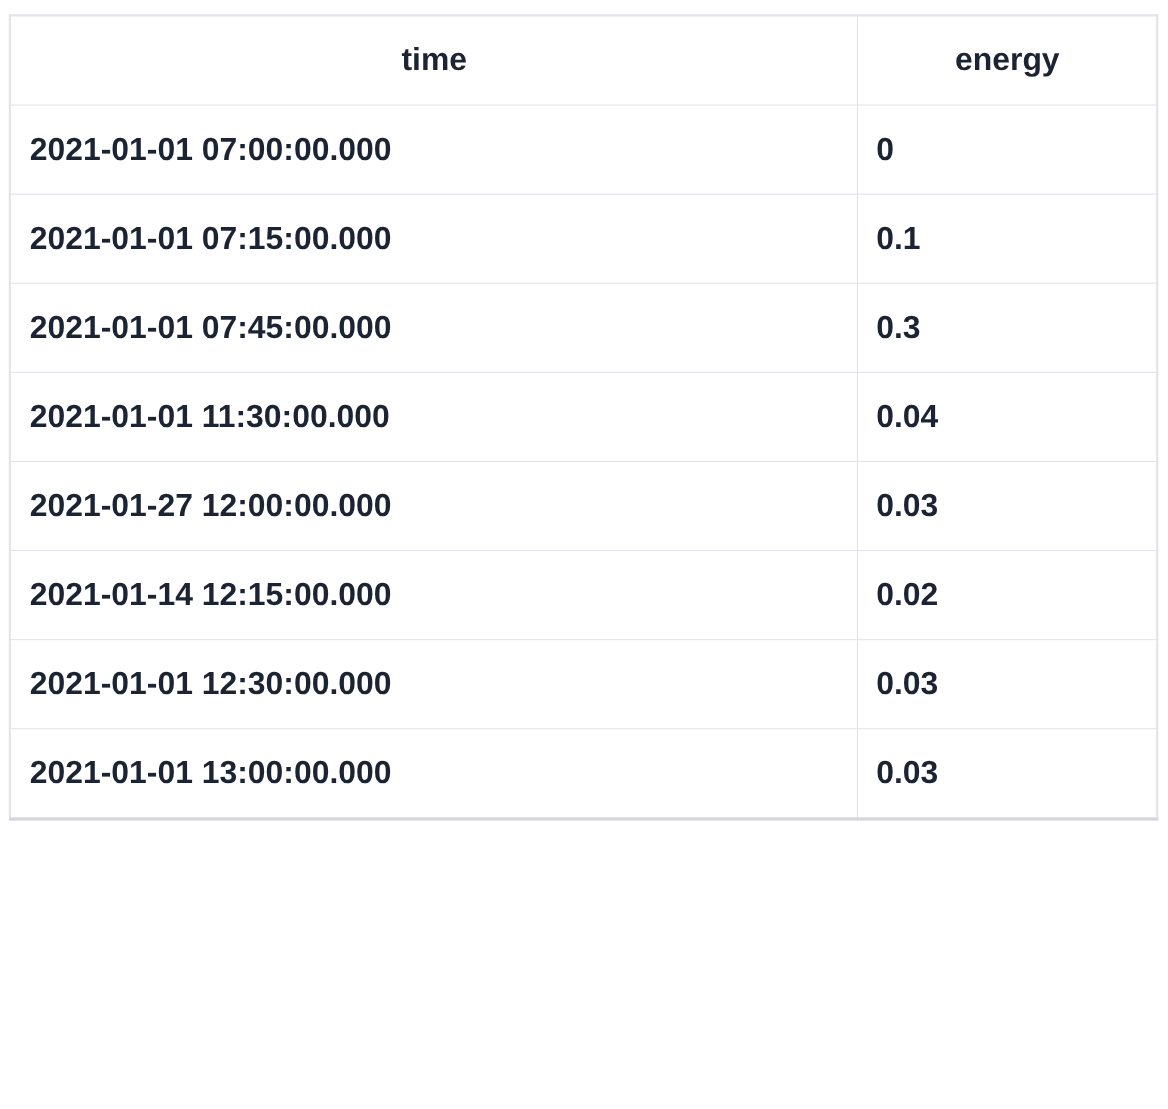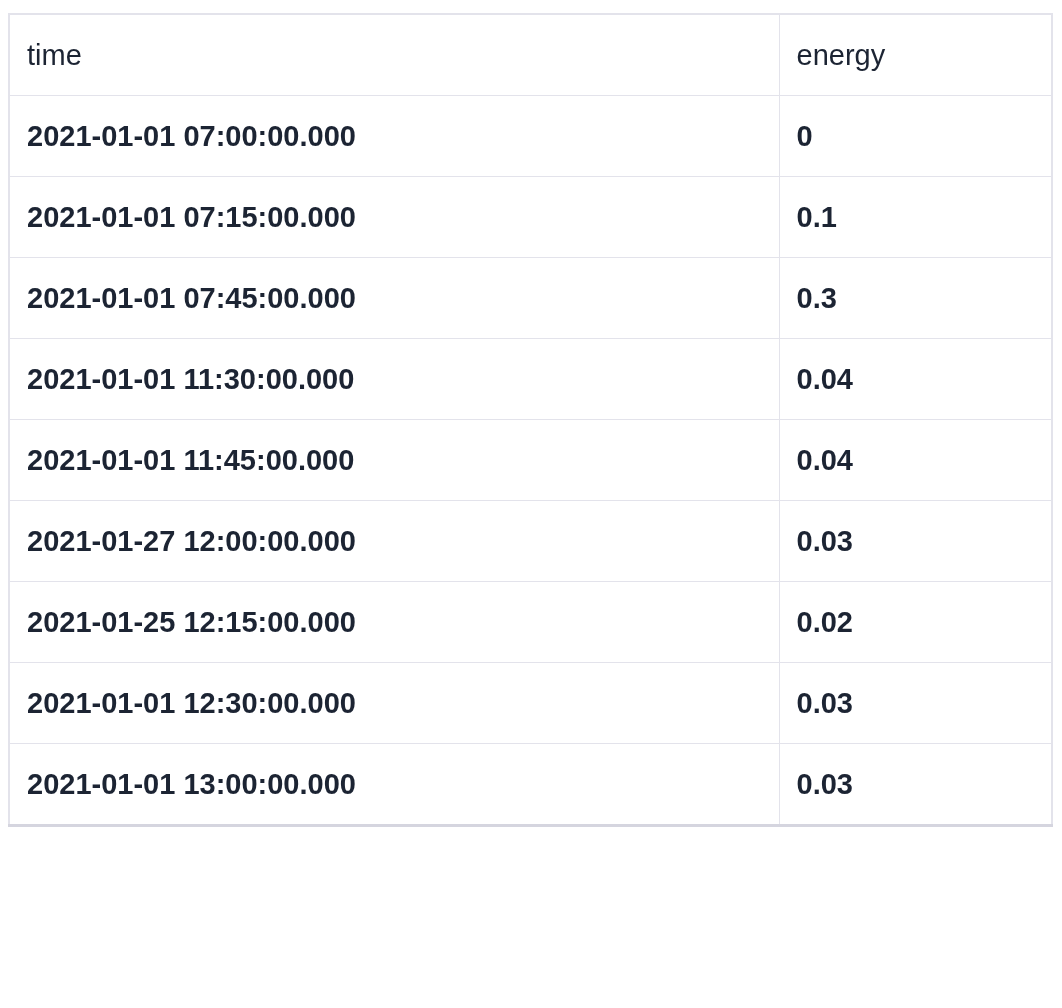--- a/index.html
+++ b/index.html
@@ -32,21 +32,22 @@
     border: 1px solid #e3e3eb;
     text-align: left;
     vertical-align: middle;
     height: 80px;
     padding: 0 16px 0 17px;
     white-space: nowrap;
     overflow: hidden;
     font-weight: 700;
   }
   table.data-table th {
-    font-weight: 400;
+    font-weight: 700;
+    text-align: center;
   }
   col.col-time   { width: 770px; }
   col.col-energy { width: 273px; }
 </style>
 </head>
 <body>
 
 <div class="table-wrap">
   <table class="data-table">
     <colgroup>
@@ -70,29 +71,25 @@
         </tr>
         <tr>
           <td>2021-01-01 07:45:00.000</td>
           <td>0.3</td>
         </tr>
         <tr>
           <td>2021-01-01 11:30:00.000</td>
           <td>0.04</td>
         </tr>
         <tr>
-          <td>2021-01-01 11:45:00.000</td>
-          <td>0.04</td>
-        </tr>
-        <tr>
           <td>2021-01-27 12:00:00.000</td>
           <td>0.03</td>
         </tr>
         <tr>
-          <td>2021-01-25 12:15:00.000</td>
+          <td>2021-01-14 12:15:00.000</td>
           <td>0.02</td>
         </tr>
         <tr>
           <td>2021-01-01 12:30:00.000</td>
           <td>0.03</td>
         </tr>
         <tr>
           <td>2021-01-01 13:00:00.000</td>
           <td>0.03</td>
         </tr>

